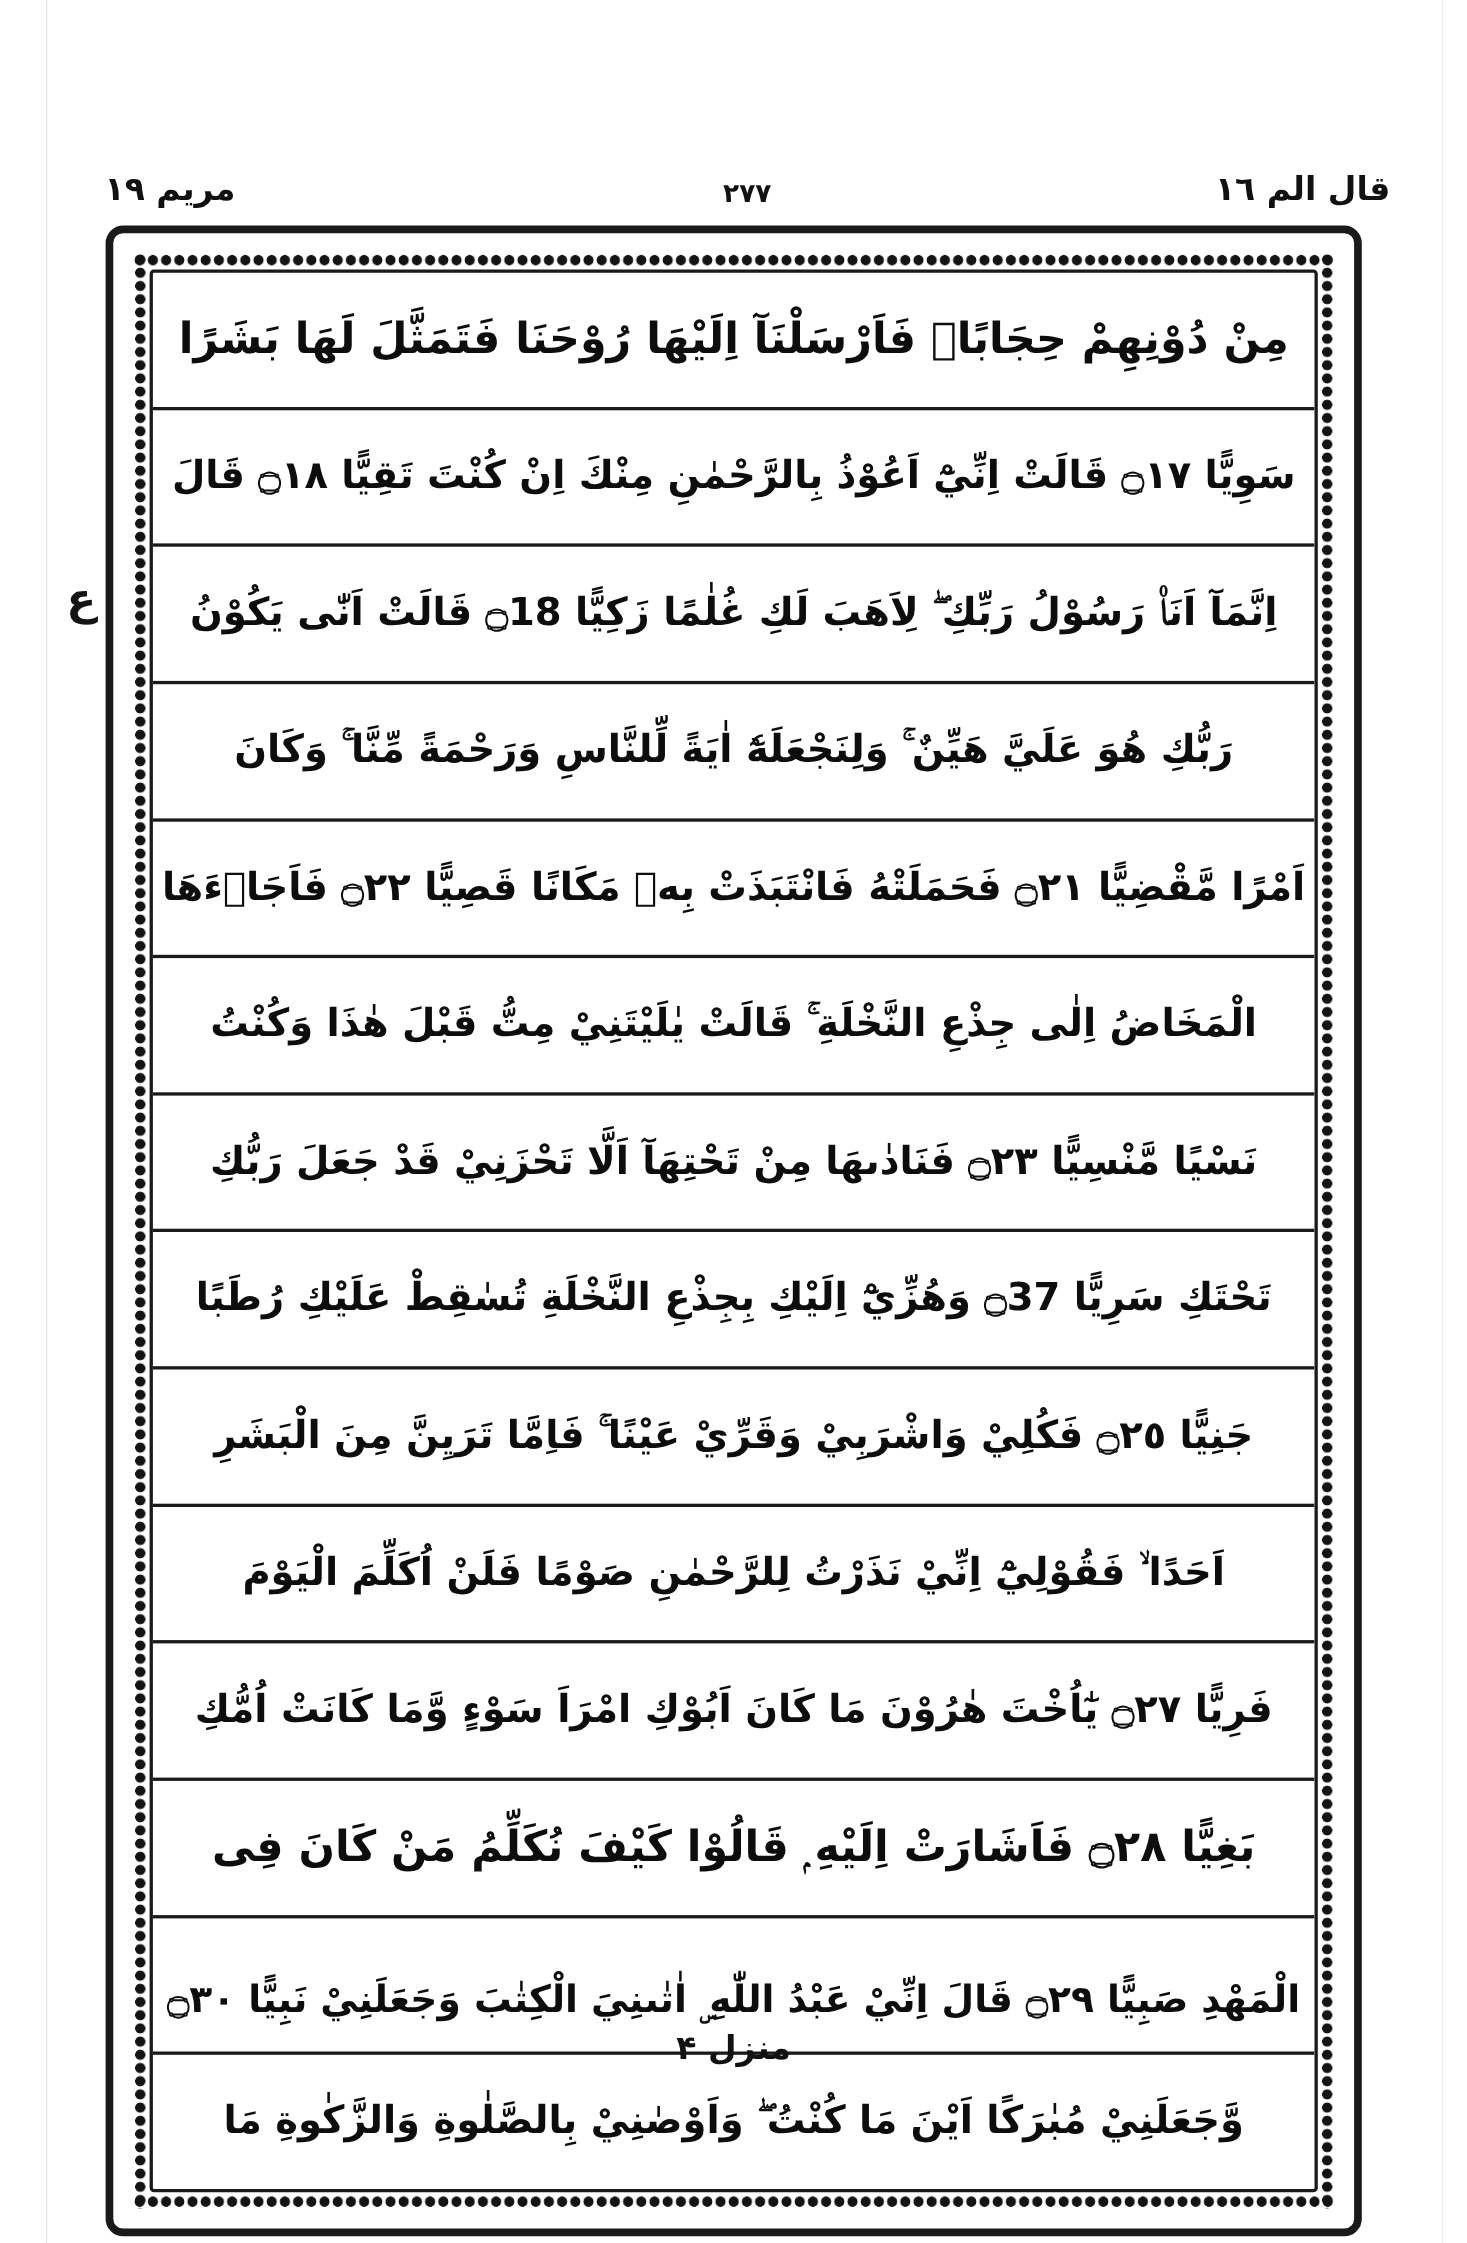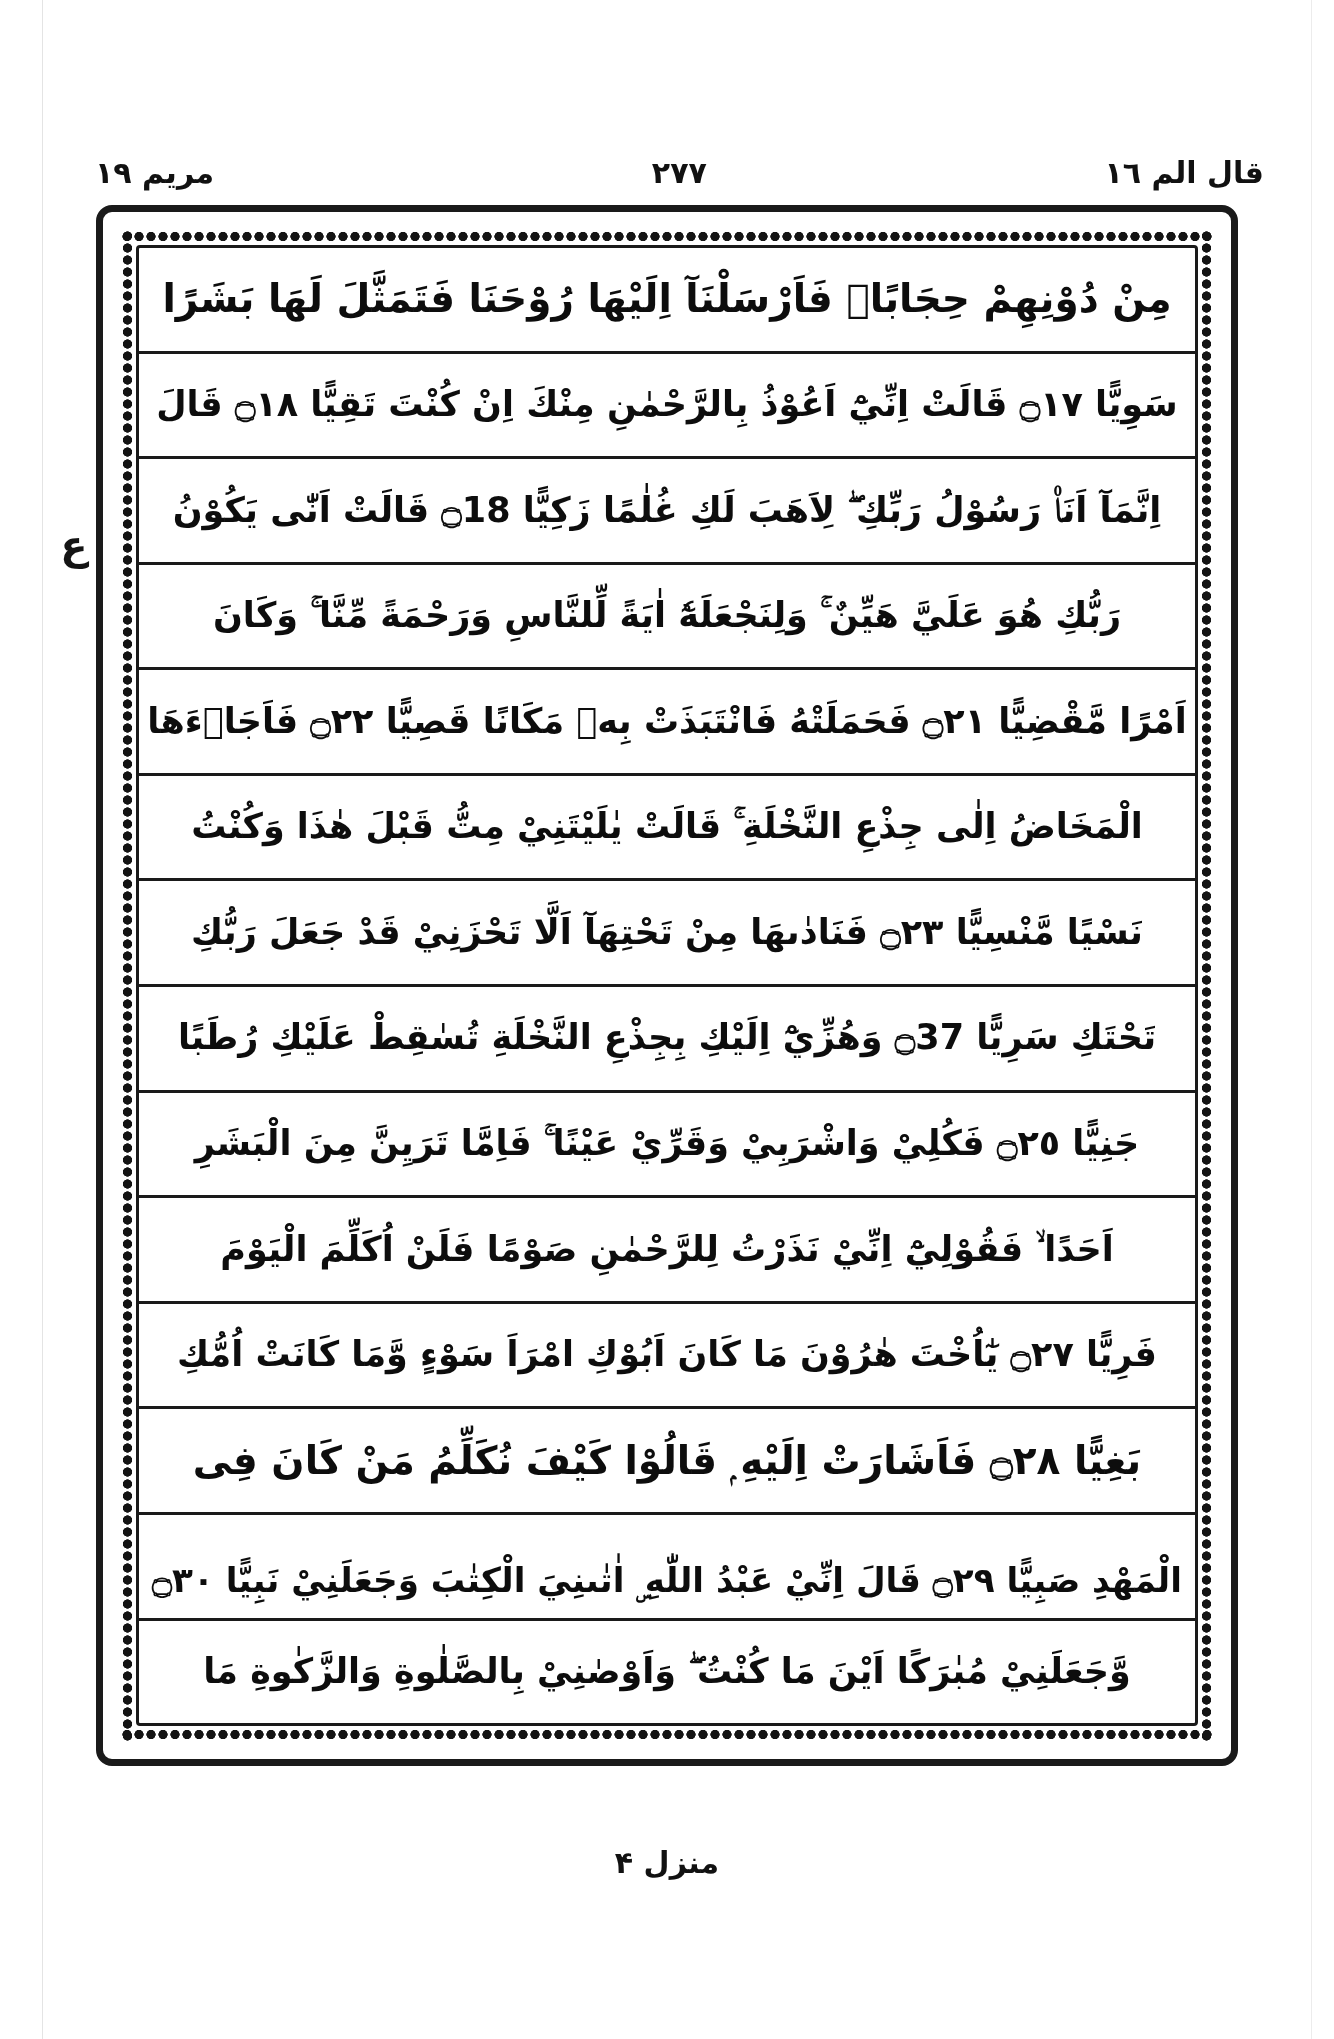--- a/index.html
+++ b/index.html
@@ -58,33 +58,33 @@
     font-family: "DejaVu Sans", "Liberation Sans", sans-serif;
     font-size: 30px;
     color: #111111;
     line-height: 1;
     white-space: nowrap;
     font-weight: 600;
   }
 
   .header-juz { letter-spacing: 1px; }
   .header-page {
-    font-size: 30px;
+    font-size: 24px;
     letter-spacing: 2px;
     transform: translateX(20px);
   }
   .header-surah { letter-spacing: 1px; }
 
   
   .frame-outer {
     position: absolute;
     left: 96px;
     top: 205px;
     width: 1142px;
-    height: 1561px;
+    height: 1828px;
     border: 7px solid #1a1a1a;
     border-radius: 16px;
     box-sizing: border-box;
     background: #ffffff;
   }
 
   .frame-gap {
     position: absolute;
     left: 8px;
     top: 8px;

